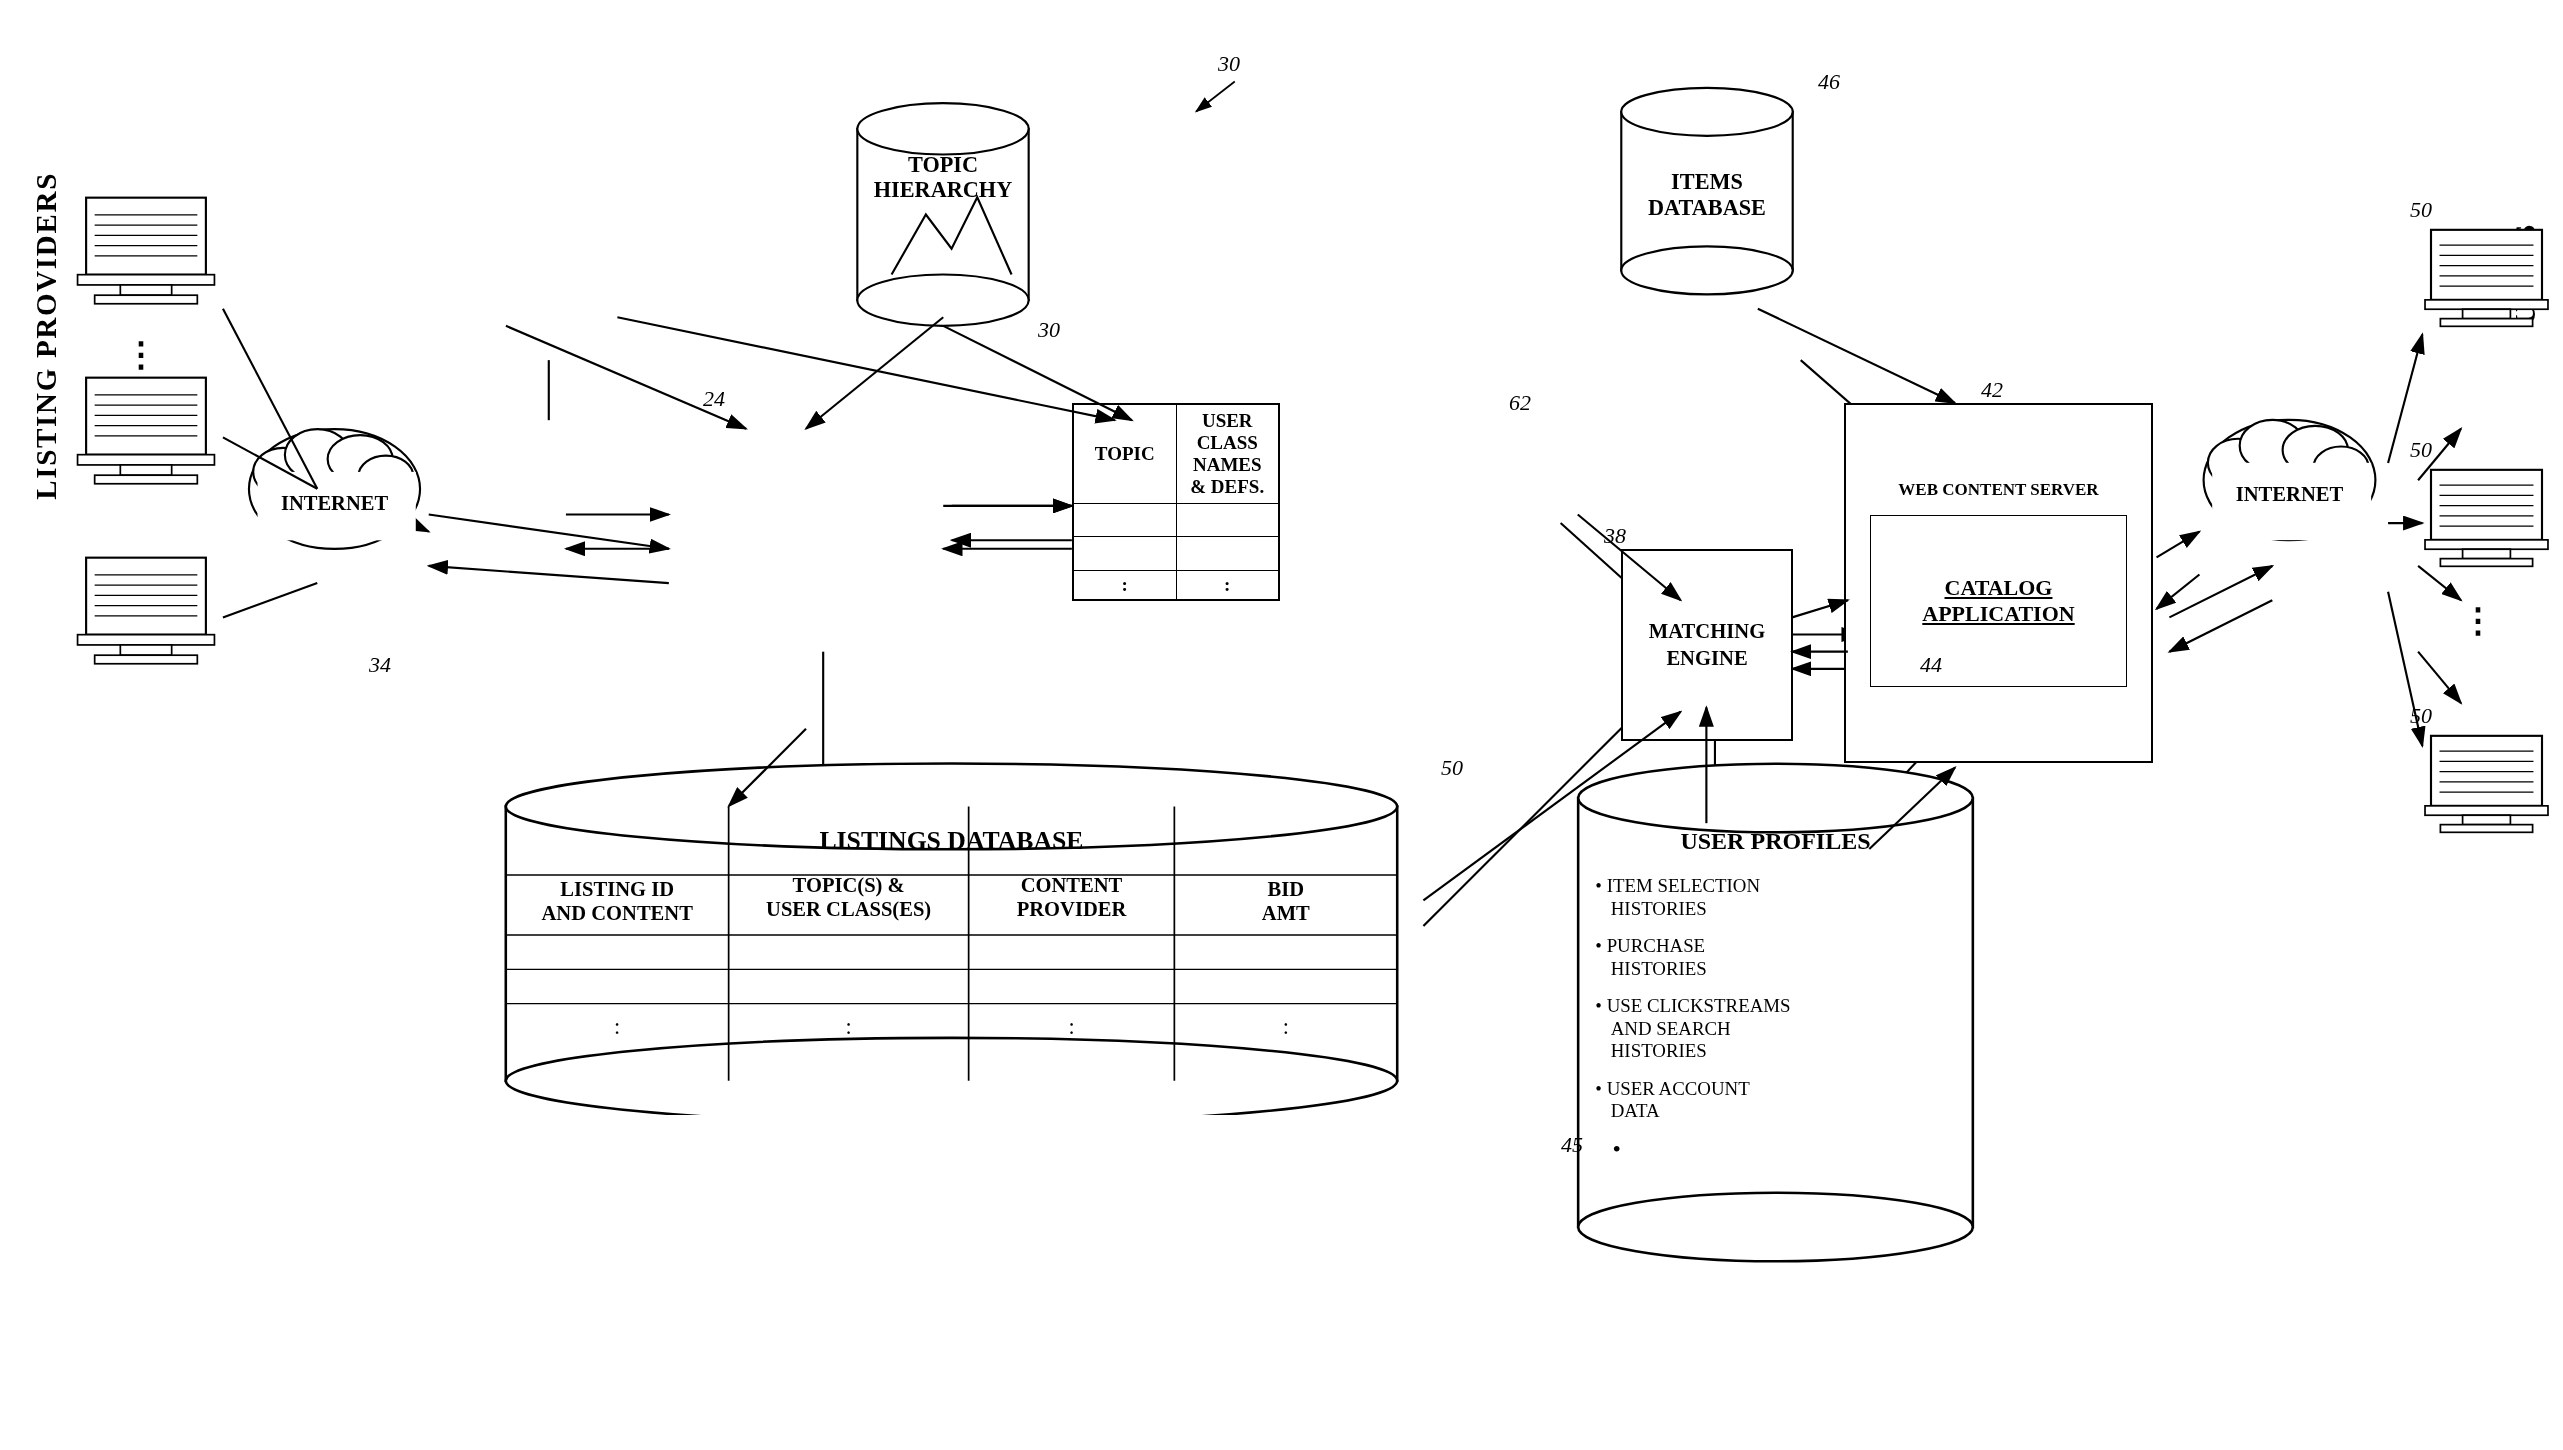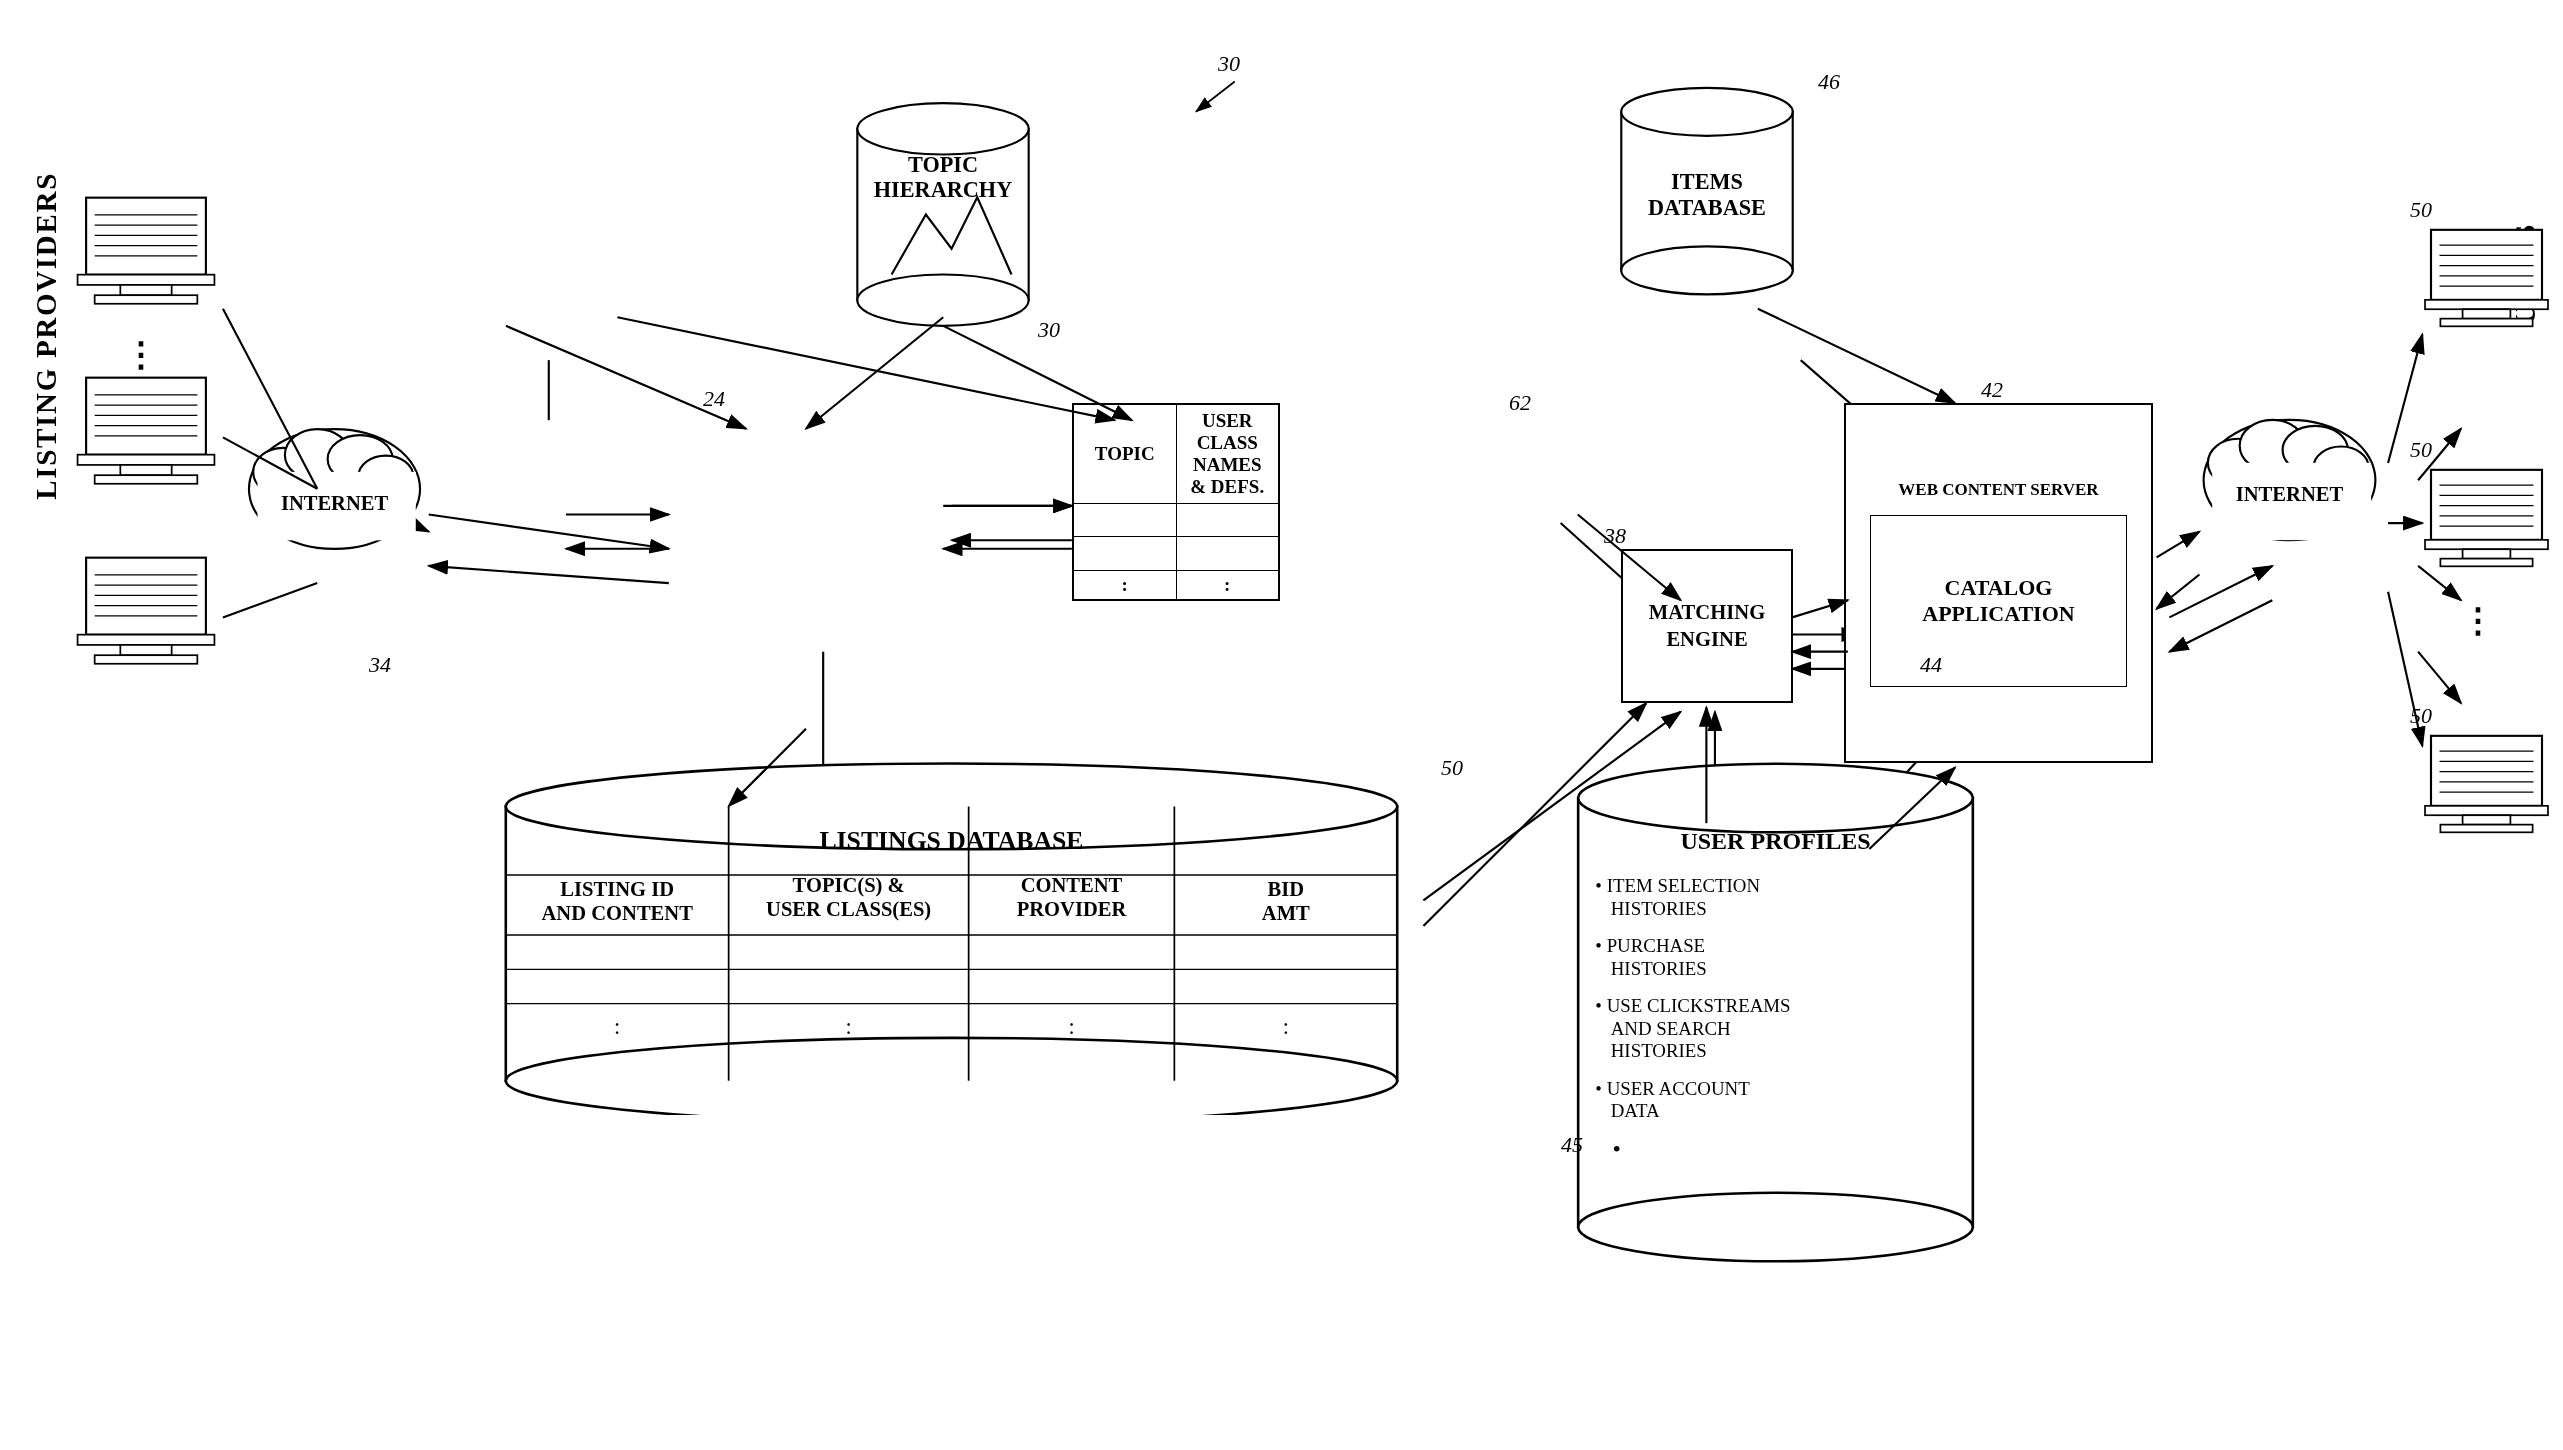--- a/index.html
+++ b/index.html
@@ -236,30 +236,30 @@
 
   <svg style="position:absolute; top:69px; left:1604px;" width="206" height="240" viewBox="0 0 240 280">
     <rect x="20" y="50" width="200" height="185" fill="#fff" stroke="#000" stroke-width="2.5"></rect>
     <ellipse cx="120" cy="50" rx="100" ry="28" fill="#fff" stroke="#000" stroke-width="2.5"></ellipse>
     <ellipse cx="120" cy="235" rx="100" ry="28" fill="#fff" stroke="#000" stroke-width="2.5"></ellipse>
     <text x="120" y="140" font-size="26" font-weight="bold" text-anchor="middle" font-family="Times New Roman">ITEMS</text>
     <text x="120" y="170" font-size="26" font-weight="bold" text-anchor="middle" font-family="Times New Roman">DATABASE</text>
   </svg>
   <div class="ref-num" style="top:69px; left:1818px;">46</div>
 
-  <div class="box" style="left:1621px; top:549px; width:172px; height:154px;">
+  <div class="box" style="left:1621px; top:549px; width:172px; height:192px;">
     <div class="box-title" style="font-size:20.6px;">MATCHING
 ENGINE</div>
   </div>
   <div class="ref-num" style="top:523px; left:1604px;">38</div>
 
   <div class="box" style="left:1844px; top:403px; width:309px; height:360px;">
     <div class="box-title" style="font-size:17px; padding: 6.9px;">WEB CONTENT
 SERVER</div>
-    <div class="inner-box" style="width:257px; height:172px; margin:6.9px; font-size:22px; font-weight:bold;">
+    <div class="inner-box" style="width:257px; height:172px; margin:6.9px; font-size:22px; font-weight:bold;text-decoration:underline;">
       <span>CATALOG APPLICATION</span>
     </div>
   </div>
   <div class="ref-num" style="top:377px; left:1981px;">42</div>
   <div class="ref-num" style="top:652px; left:1920px;">44</div>
 
   <svg style="position:absolute; top:394px; left:2195px;" width="189" height="172" viewBox="0 0 220 200">
     <ellipse cx="110" cy="100" rx="100" ry="70" fill="#fff" stroke="#000" stroke-width="2.5"></ellipse>
     <ellipse cx="50" cy="80" rx="35" ry="28" fill="#fff" stroke="#000" stroke-width="2.5"></ellipse>
     <ellipse cx="90" cy="60" rx="38" ry="30" fill="#fff" stroke="#000" stroke-width="2.5"></ellipse>

